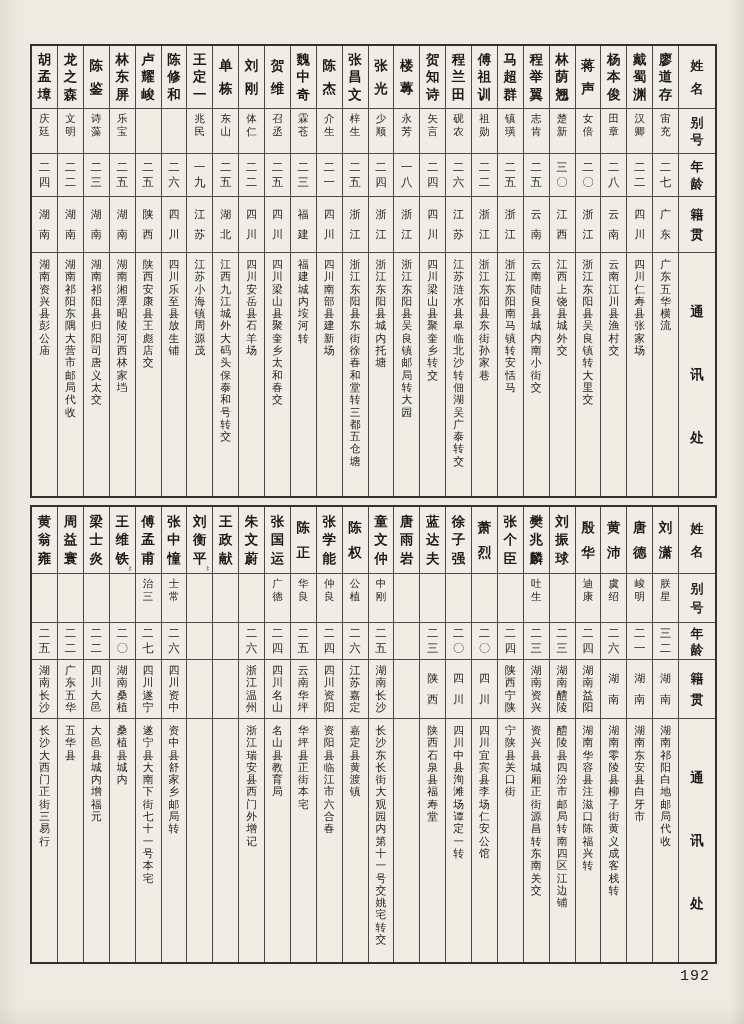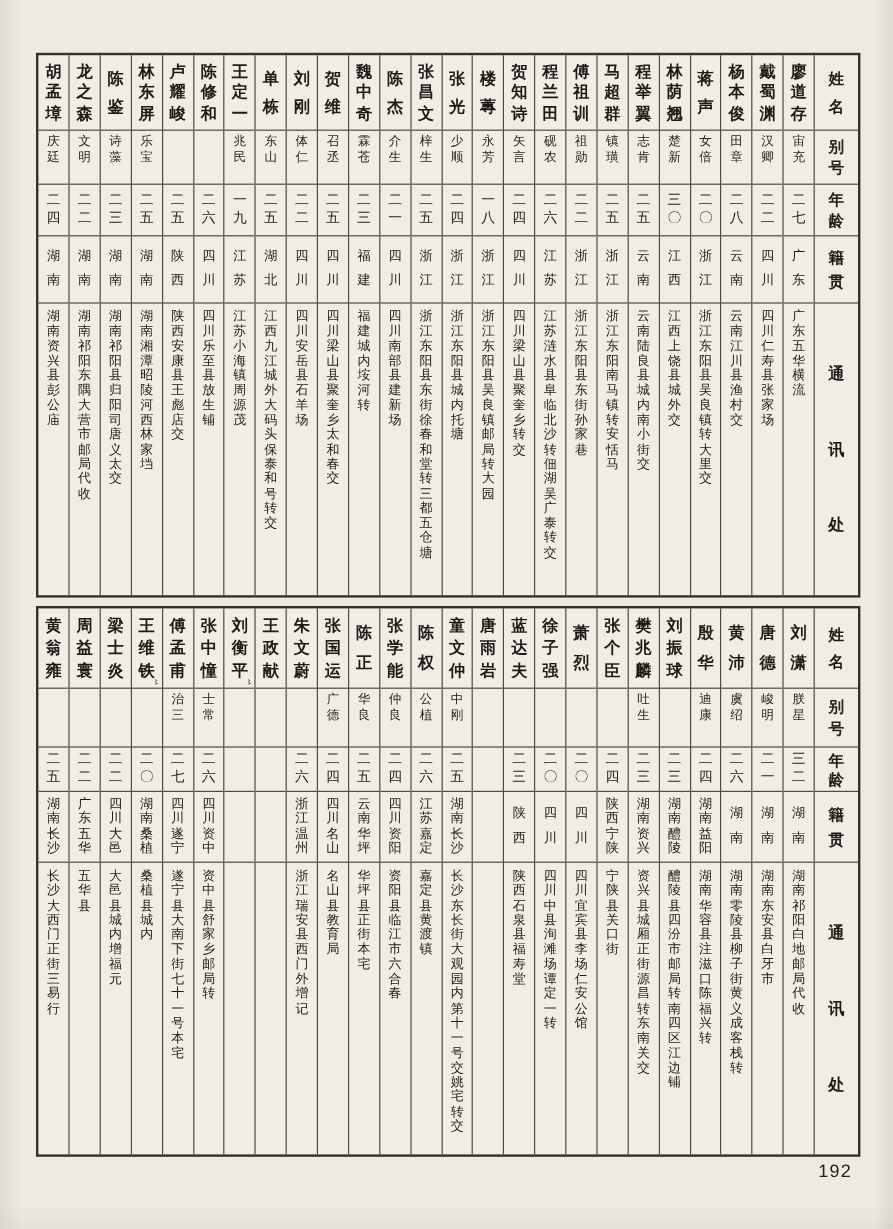--- a/index.html
+++ b/index.html
@@ -74,21 +74,21 @@
     font-weight:700;font-size:13px;justify-content:space-evenly;padding:4px 0;
   }
   .header-col .cell-address .vchars{justify-content:space-evenly;font-size:13.5px;}
   .note{
     position:absolute;right:1px;bottom:0px;
     font-size:7px;color:#4a473f;line-height:1;
   }
   .page-number{
     position:absolute;right:34px;top:968px;
     font-size:15px;letter-spacing:1px;color:#23221e;
-    font-family:Liberation Sans, sans-serif;
+    font-family:Liberation Mono, monospace;
   }
 </style>
 </head>
 <body>
 
 <div class="page">
 
   <div class="reg-table" id="table1">
     <div class="col header-col">
       <div class="cell cell-name">

